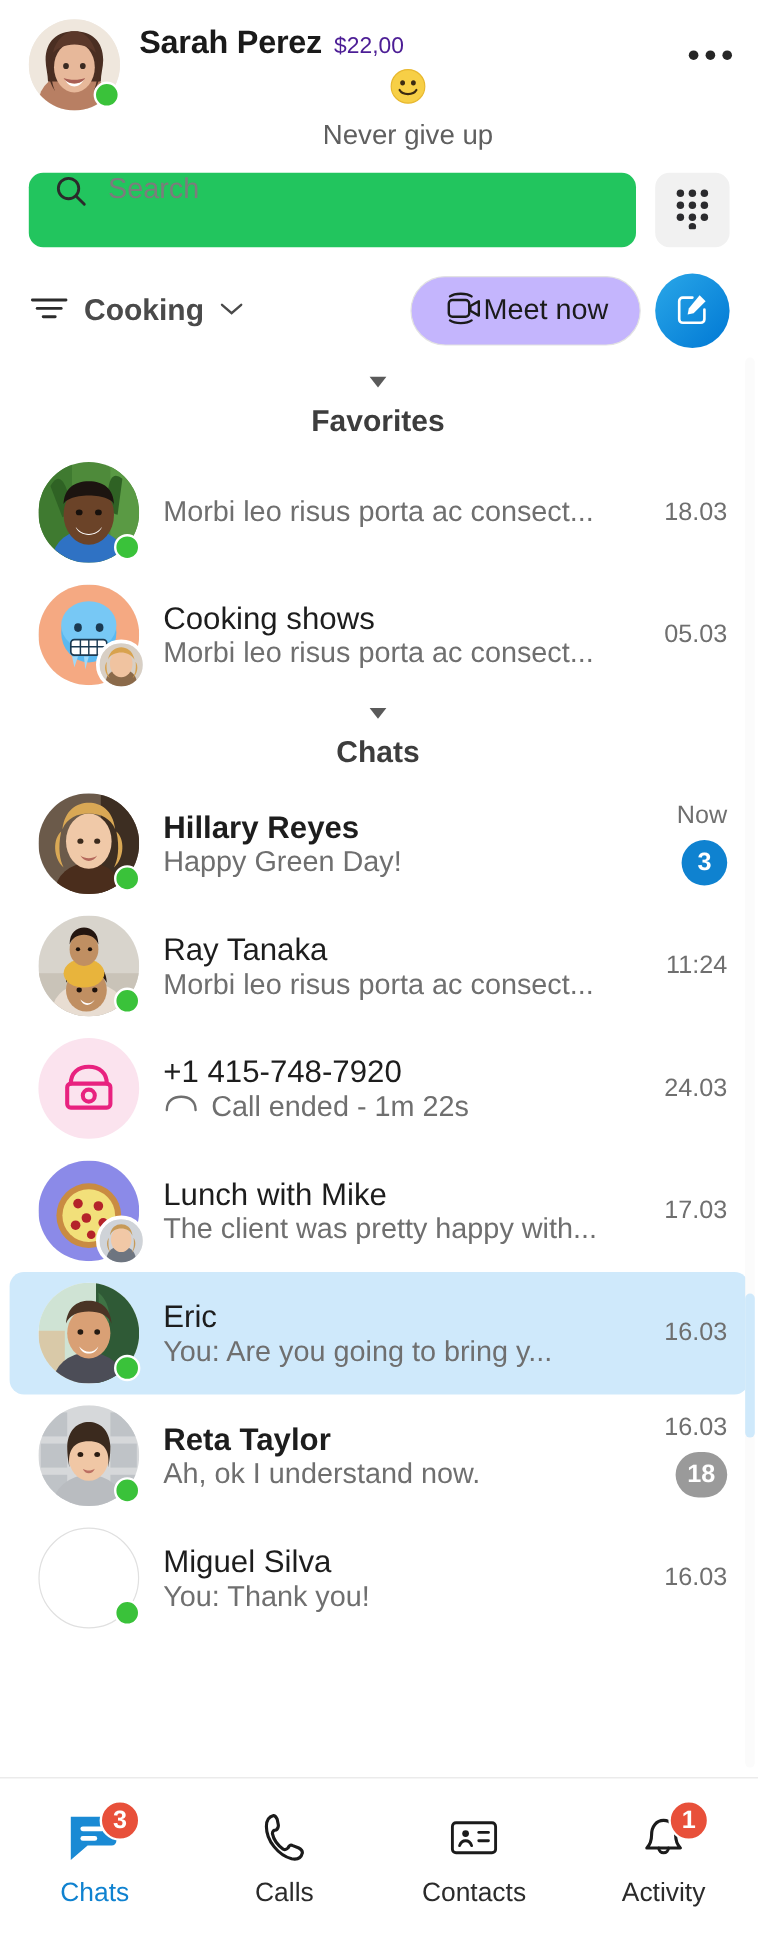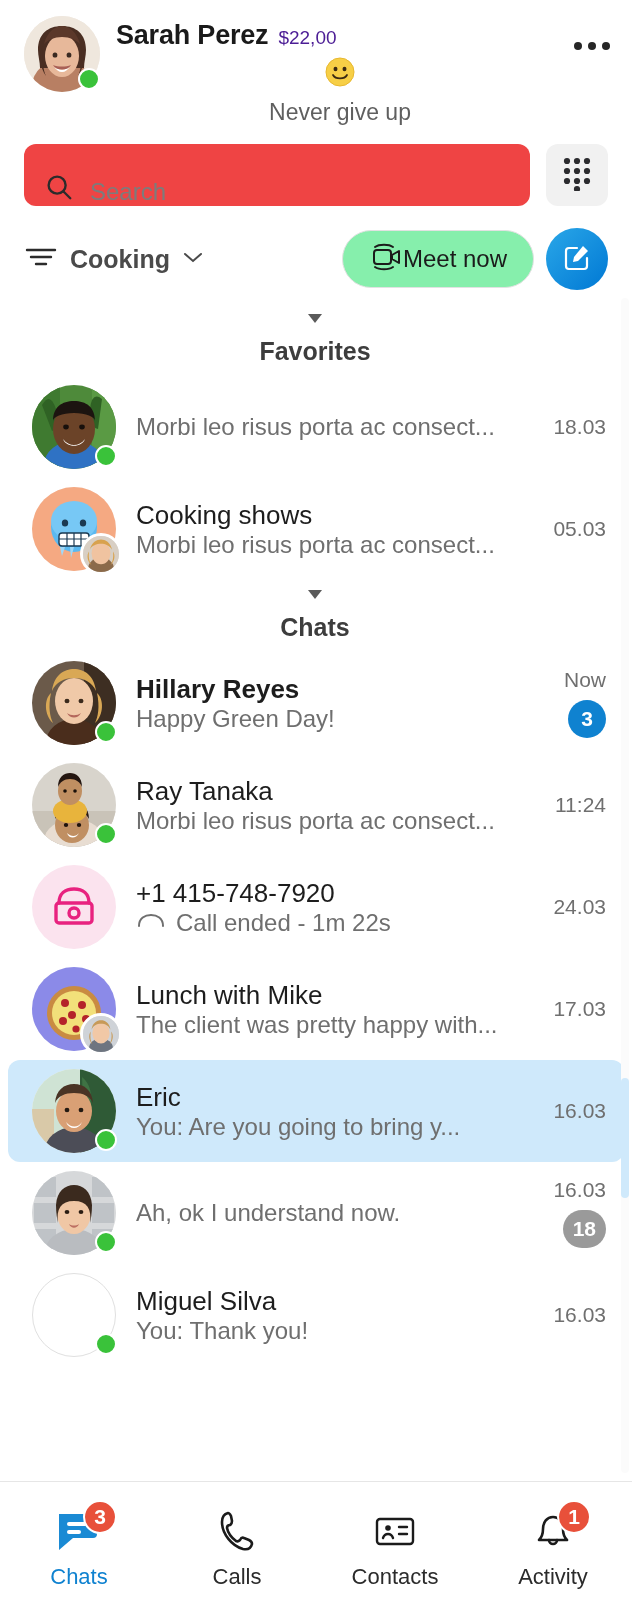--- a/index.html
+++ b/index.html
@@ -70,23 +70,23 @@
 
   
   .searchrow {
     flex: none;
     display: flex; align-items: center; gap: 16px;
     padding: 18px 24px 0 24px;
   }
   .searchbox {
     flex: 1 1 auto;
     height: 62px;
-    background: #ef4444;
+    background: #22c55e;
     border-radius: 12px;
-    display: flex; align-items: flex-end;
+    display: flex; align-items: flex-start;
     padding: 0 20px;
     gap: 16px;
     cursor: text;
   }
   .search-input {
     border: 0; background: transparent; outline: none;
     font-family: inherit; font-size: 24px; color: #2b2b2b;
     width: 100%;
   }
   .search-input::placeholder { color: #7c7c7c; }
@@ -106,21 +106,21 @@
   }
   .filter-btn {
     display: flex; align-items: center; gap: 12px; cursor: pointer;
   }
   .filter-label { font-size: 25px; color: #4a4a4a; font-weight: 600; }
   .toolbar-spacer { flex: 1 1 auto; }
   .meet-btn {
     display: flex; align-items: center; 
     height: 58px; padding: 0 26px;
     border: 1.5px solid #e2e2e2; border-radius: 29px;
-    background: #86efac; cursor: pointer;
+    background: #c4b5fd; cursor: pointer;
   }
   .meet-label { font-size: 24px; color: #1b1b1b; }
   .compose-btn {
     flex: none; width: 62px; height: 62px; border-radius: 50%;
     background: linear-gradient(135deg,#2aa7e8 0%,#0078d4 100%);
     display: flex; align-items: center; justify-content: center;
     cursor: pointer;
   }
 
   
@@ -606,20 +606,21 @@
             <ellipse cx="42" cy="42" rx="17" ry="21" fill="#f0c7a5"></ellipse>
             <path d="M24 34c1-14 9-20 18-20s17 6 18 20c0 8-1 14-2 18 2-14-3-22-16-22s-18 8-16 22c-1-4-2-10-2-18z" fill="#3b2a1e"></path>
             <ellipse cx="35" cy="41" rx="2.4" ry="2.1" fill="#2a1c12"></ellipse>
             <ellipse cx="49" cy="41" rx="2.4" ry="2.1" fill="#2a1c12"></ellipse>
             <path d="M37 53c3 2 7 2 10 0-2 5-8 5-10 0z" fill="#bc6f62"></path>
           </svg>
         </div>
         <div class="presence row-presence"></div>
       </div>
       <div class="chat-main">
+        <div class="chat-title unread">Reta Taylor</div>
         <div class="chat-sub">
             <span>Ah, ok I understand now.</span>
           </div>
       </div>
       <div class="chat-meta">
         <div class="chat-time">16.03</div>
         <div class="badge grey">18</div>
       </div>
     </div>
 

